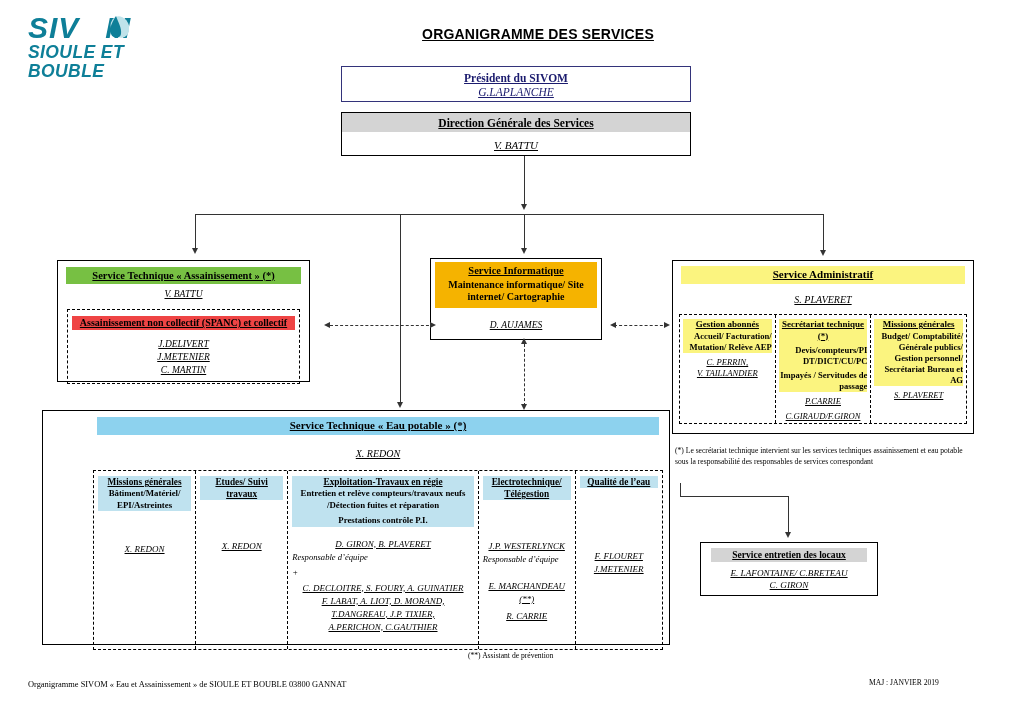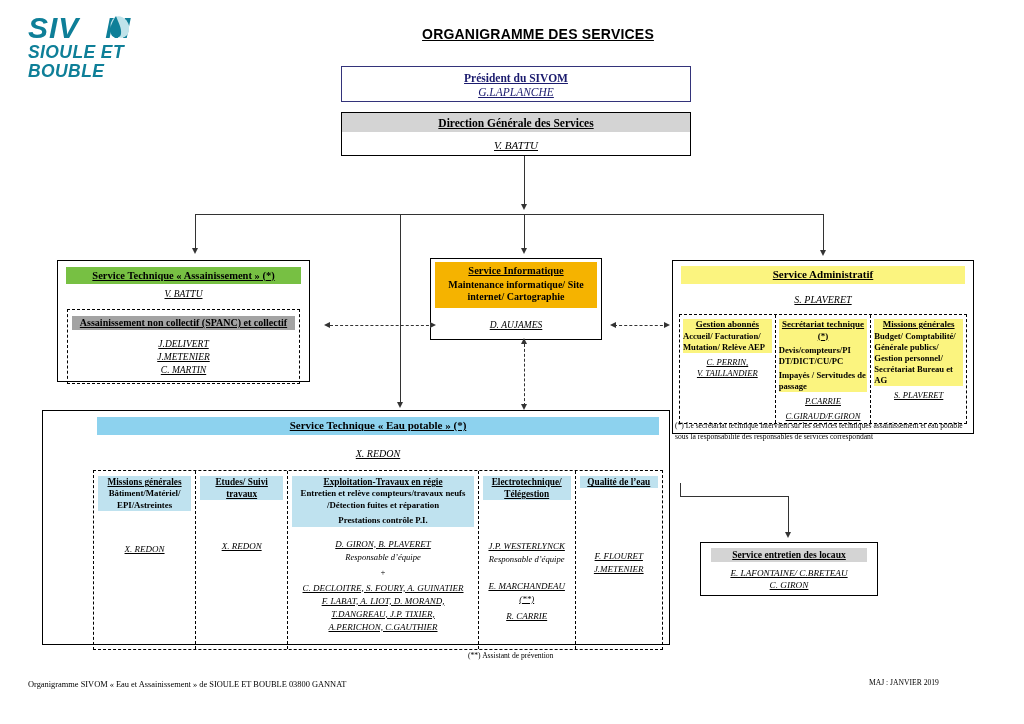--- a/index.html
+++ b/index.html
@@ -52,61 +52,61 @@
   #dgs .hdrbar { background:#d4d4d4; font-size:11.5px; padding:3px 0 2px; }
   #dgs .nm { font-size:11px; padding-top:6px; }
 
   
   #assain { left:57px; top:260px; width:253px; height:122px; border:1.3px solid #000; }
   #assain .hdrbar { background:#77c043; font-size:10.5px; margin:6px 8px 0; padding:2px 0; }
   #assain .nm-top { font-size:9.5px; padding:4px 0 0; }
   #assain .dash {
     margin:8px 9px 8px; border:1.4px dashed #000; height:75px; padding-top:6px;
   }
-  #assain .dash .hdrbar2 { background:#a3a3a3; font-size:10px; margin:0 4px; padding:1px 0; }
+  #assain .dash .hdrbar2 { background:#ef4444; font-size:10px; margin:0 4px; padding:1px 0; }
   #assain .dash .names { padding-top:8px; font-size:9.5px; }
 
   
   #info { left:430px; top:258px; width:172px; height:82px; border:1.4px solid #000; }
   #info .hdrbar { background:#f5b300; padding:3px 4px 5px; margin:3px 4px 0; }
   #info .hdrbar .t1 { font-size:10.5px; font-weight:bold; text-decoration:underline; text-align:center; }
   #info .hdrbar .t2 { font-size:10px; font-weight:bold; text-align:center; line-height:1.2; padding-top:3px; }
   #info .nm { font-size:9.5px; padding-top:11px; }
 
   
   #admin { left:672px; top:260px; width:302px; height:174px; border:1.3px solid #000; }
   #admin .hdrbar { background:#fbf47f; font-size:11px; margin:5px 8px 0; padding:2px 0; }
   #admin .nm-top { font-size:10px; padding-top:9px; }
   #admin .cols { display:flex; margin:8px 6px 0; border:1.3px dashed #000; height:110px; }
   #admin .col { flex:1; padding:4px 3px 0; }
   #admin .col + .col { border-left:1.3px dashed #000; }
   #admin .col .ch { font-size:9px; font-weight:bold; text-decoration:underline; text-align:center; background:#fbf47f; line-height:1.25; }
-  #admin .col .cb { font-size:8.6px; font-weight:bold; text-align:left; background:#fbf47f; line-height:1.3; }
+  #admin .col .cb { font-size:8.6px; font-weight:bold; text-align:right; background:#fbf47f; line-height:1.3; }
   #admin .col .cn { font-size:8.6px; font-style:italic; text-decoration:underline; text-align:center; line-height:1.35; padding-top:4px; }
 
   
   #footnote {
-    left:675px; top:420px; width:300px; font-size:7.6px; line-height:1.45;
+    left:675px; top:445px; width:300px; font-size:7.6px; line-height:1.45;
     font-family:"Liberation Serif", serif;
   }
 
   
   #eau { left:42px; top:410px; width:628px; height:235px; border:1.4px solid #000;padding-left:44px; }
   #eau .hdrbar { background:#8dd2ee; font-size:11px; margin:6px 10px 0; padding:2px 0; }
   #eau .nm-top { font-size:10px; padding-top:12px; }
   #eau .cols { display:flex; margin:10px 6px 0; border:1.3px dashed #000; height:180px; }
   #eau .col { padding:5px 4px 0; }
   #eau .col + .col { border-left:1.3px dashed #000; }
   #eau .c0 { width:110px; } #eau .c1 { width:100px; } #eau .c2 { width:208px; }
   #eau .c3 { width:105px; } #eau .c4 { width:95px; }
   #eau .ch { font-size:9.3px; font-weight:bold; text-decoration:underline; text-align:center; background:#bfe2ef; line-height:1.3; }
   #eau .cb { font-size:8.8px; font-weight:bold; text-align:center; background:#bfe2ef; line-height:1.3; }
   #eau .cb2 { font-size:8.8px; font-weight:bold; text-align:center; background:#bfe2ef; line-height:1.3; padding-top:4px; }
   #eau .cn { font-size:9px; font-style:italic; text-decoration:underline; text-align:center; line-height:1.45; }
-  #eau .cni { font-size:8.6px; font-style:italic; text-align:center; line-height:1.45; }
+  #eau .cni { font-size:8.6px; font-style:italic; text-align:left; line-height:1.45; }
 
   
   #entre { left:700px; top:542px; width:178px; height:54px; border:1.2px solid #000; }
   #entre .hdrbar { background:#d4d4d4; font-size:9.6px; margin:5px 10px 0; padding:1px 0; }
   #entre .nm { font-size:9.2px; padding-top:5px; }
 
   
   #fn2 { left:468px; top:651px; font-size:7.6px; }
   #foot-left { left:28px; top:680px; font-size:8.4px; }
   #foot-right { left:869px; top:678px; font-size:7.6px; }

